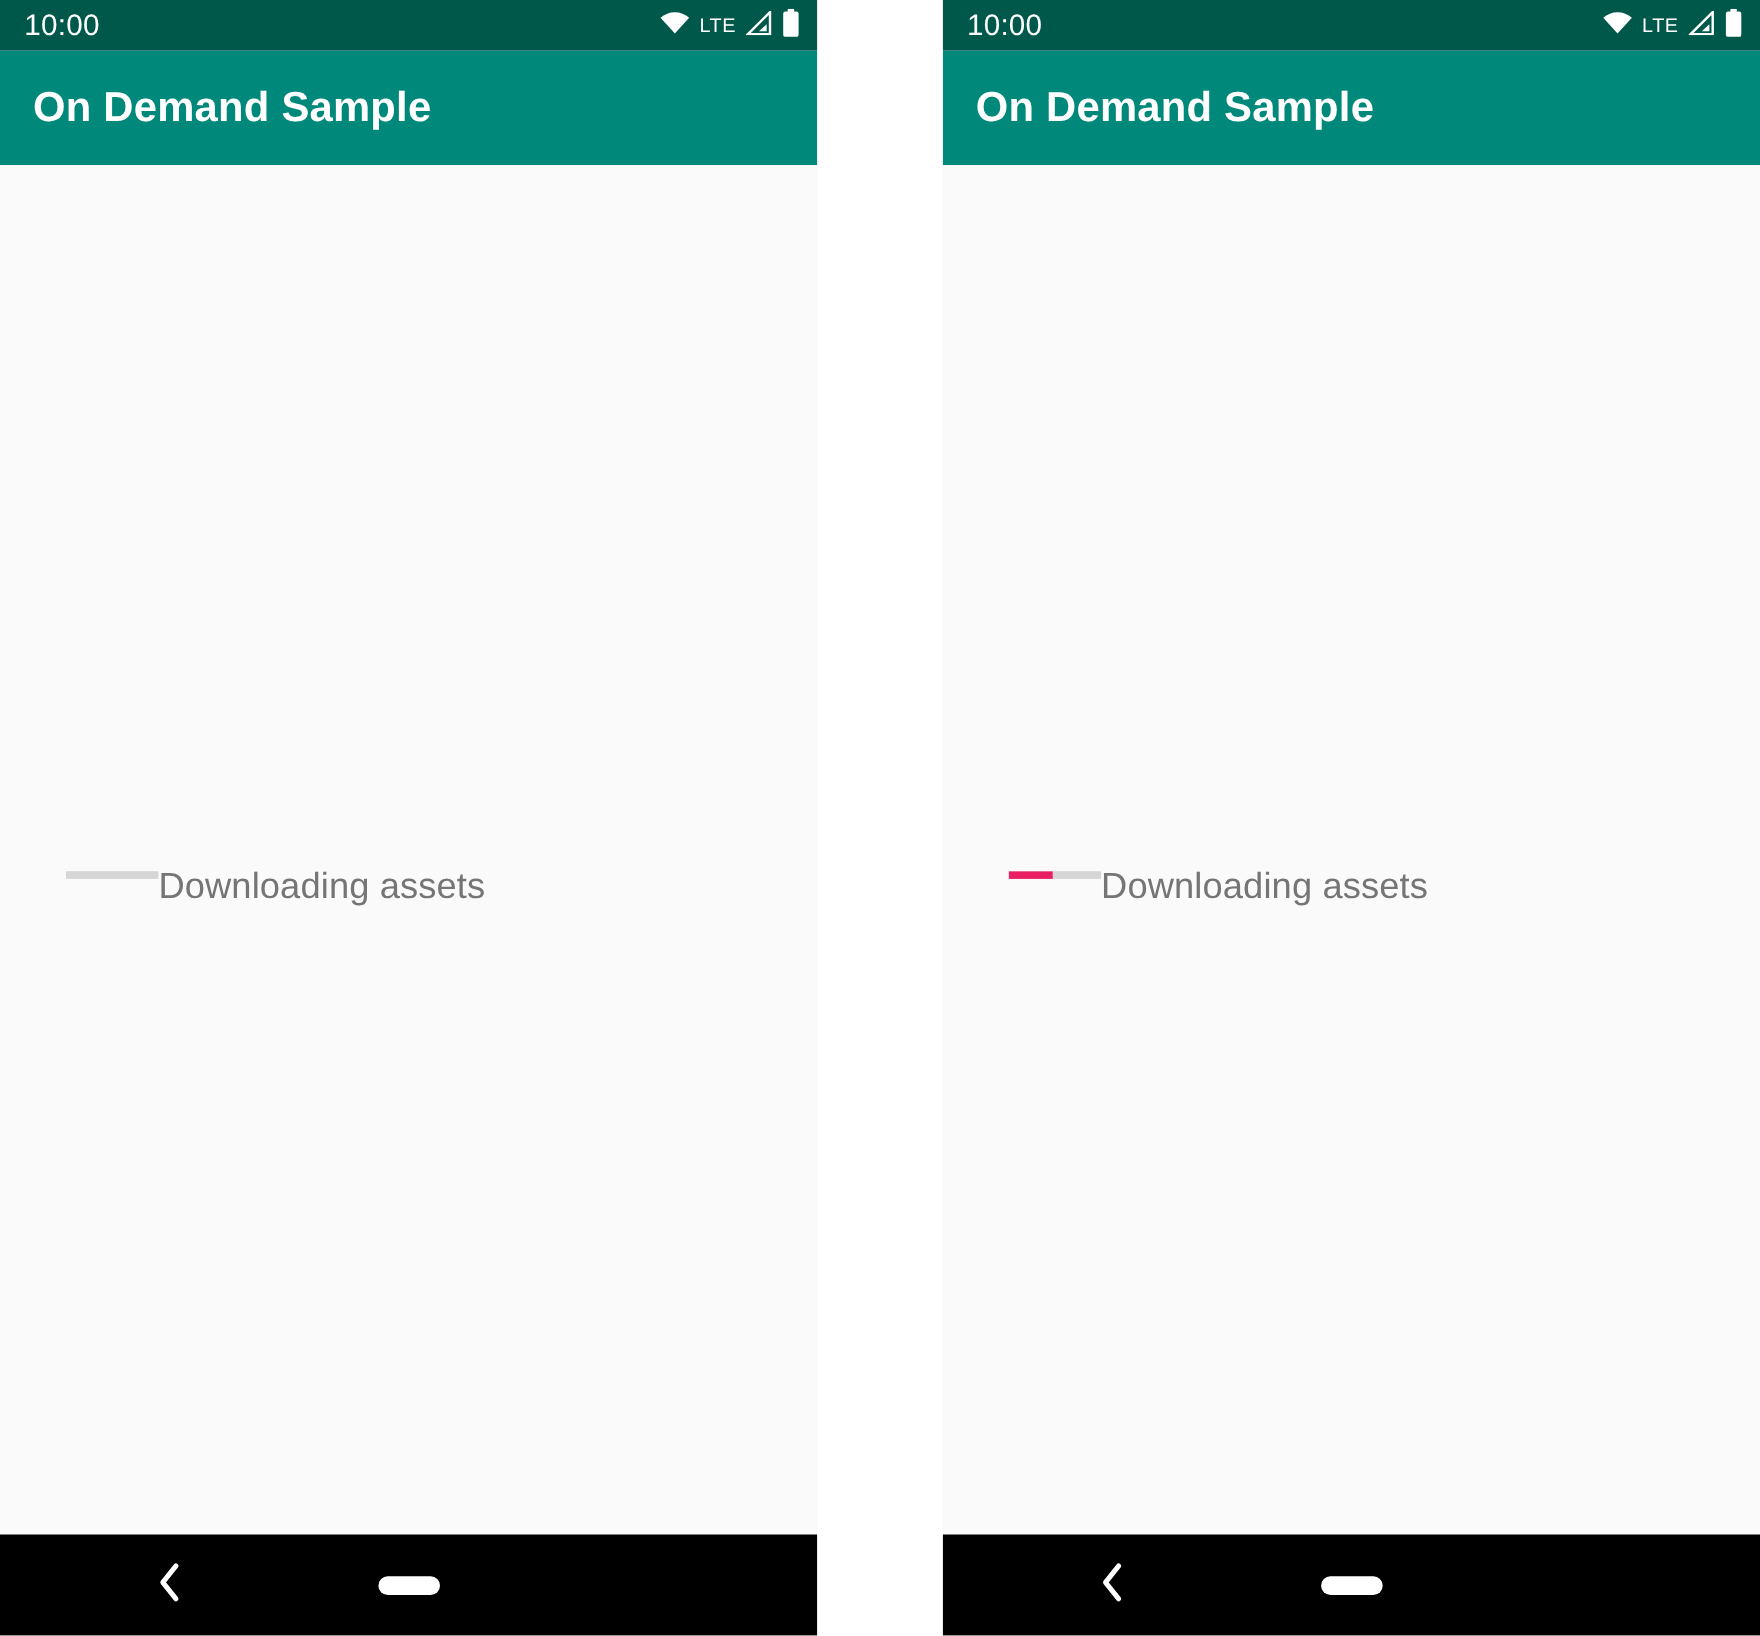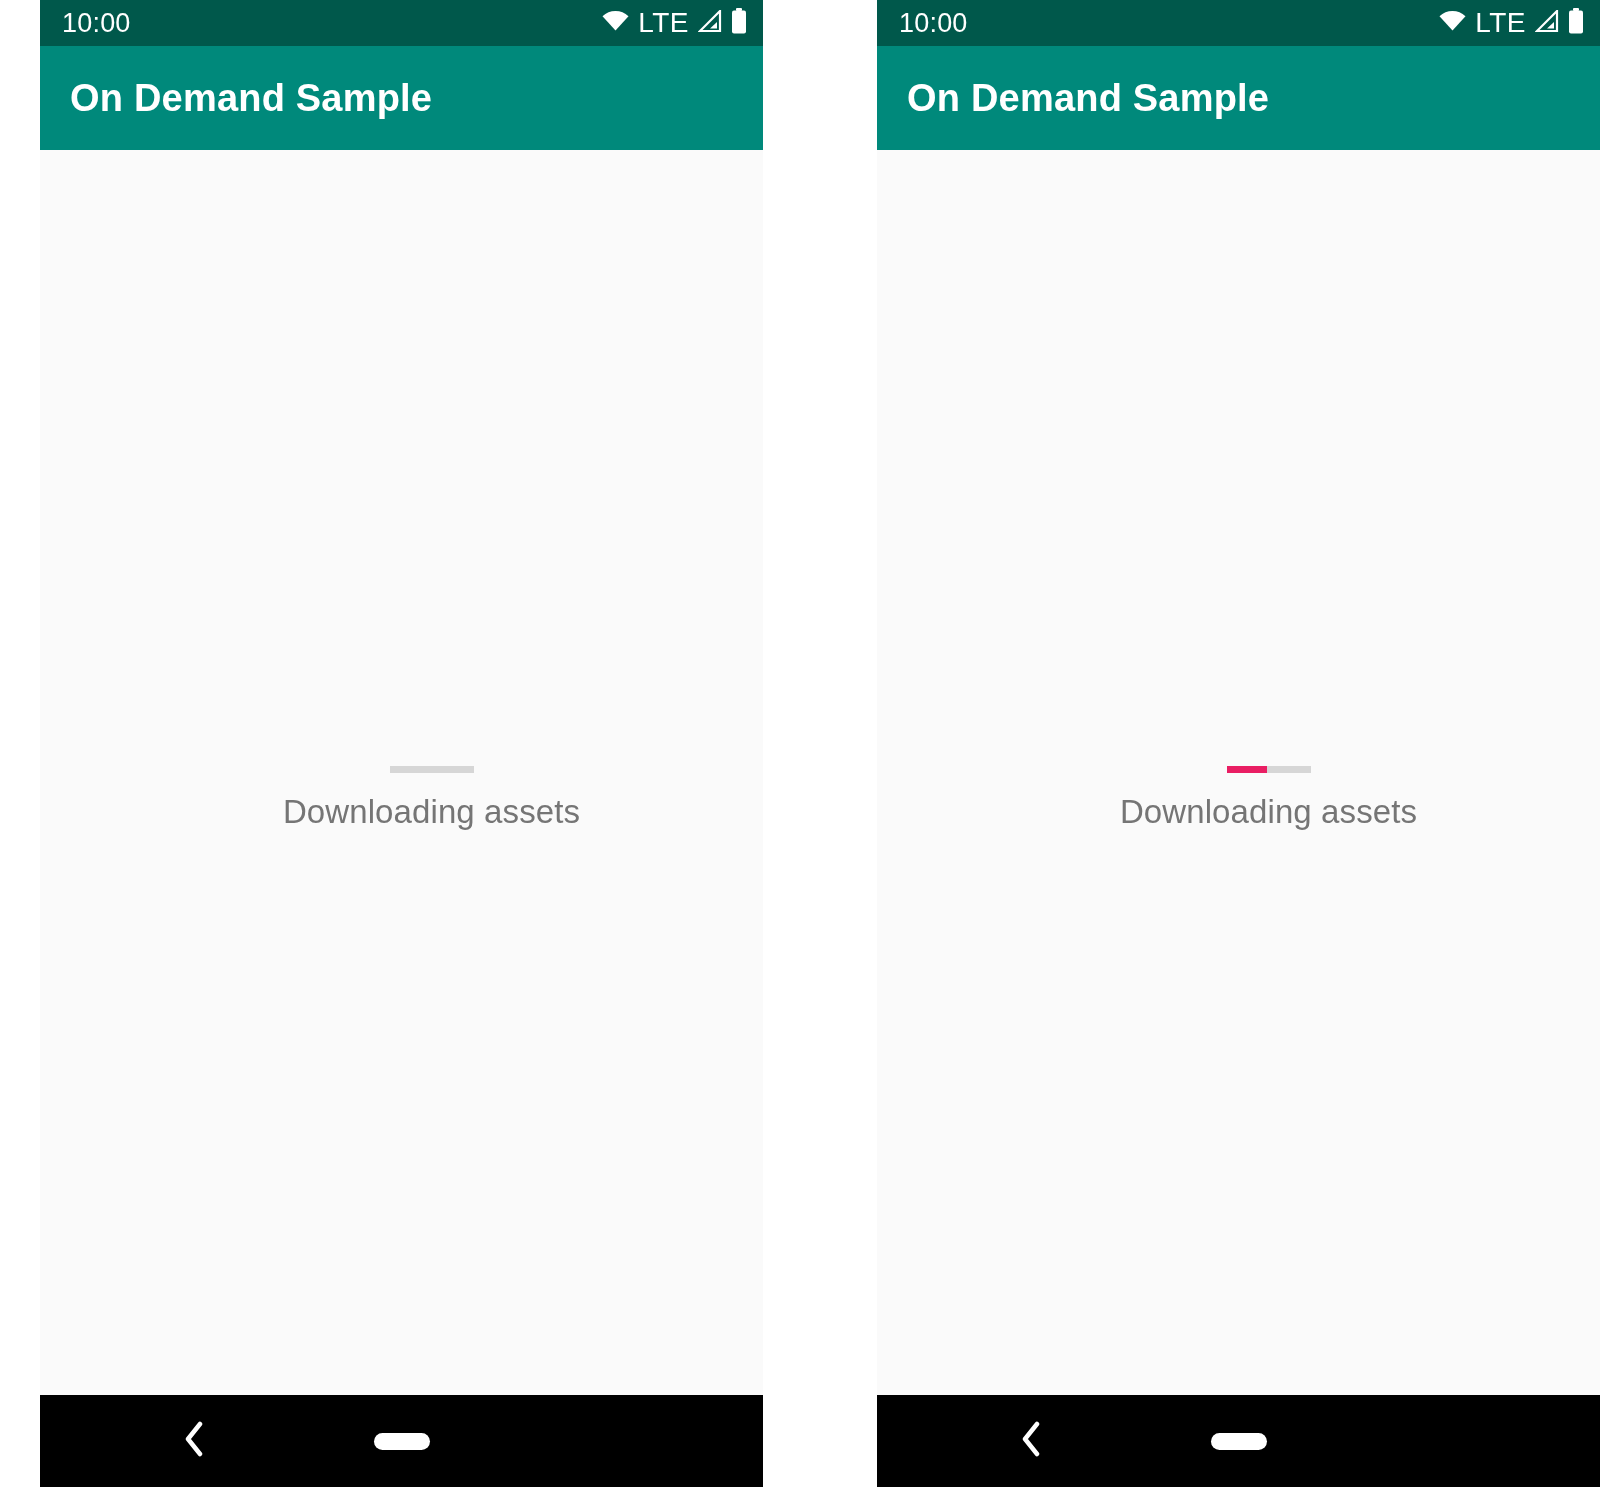--- a/index.html
+++ b/index.html
@@ -12,21 +12,20 @@
     overflow: hidden;
   }
 
   .stage {
     position: relative;
     width: 1600px;
     height: 1487px;
     background: #ffffff;
     display: flex;
     flex-direction: row;
-    padding-left: 40px;
   }
 
   
   .phone {
     position: relative;
     width: 743px;
     height: 1487px;
     background: #fafafa;
     display: flex;
     flex-direction: column;
@@ -62,21 +61,21 @@
 
   .status-icons {
     display: flex;
     align-items: center;
     gap: 9px;
   }
 
   .icon-wifi { display: block; }
   .icon-lte {
     color: #ffffff;
-    font-size: 28px;
+    font-size: 18px;
     font-weight: 400;
     letter-spacing: 0.5px;
     line-height: 1;
   }
   .icon-signal { display: block; }
   .icon-battery { display: block; }
 
   
   .app-bar {
     height: 104px;
@@ -104,21 +103,20 @@
     align-items: center;
     justify-content: flex-start;
   }
 
   .download-block {
     position: absolute;
     left: 12px;
     right: 0;
     top: 616px;
     display: flex;
-    flex-direction: column;
     align-items: center;
     margin-left: 48px;
   }
 
   .progress-track {
     width: 84px;
     height: 7px;
     background: #d6d6d6;
     position: relative;
     overflow: hidden;

